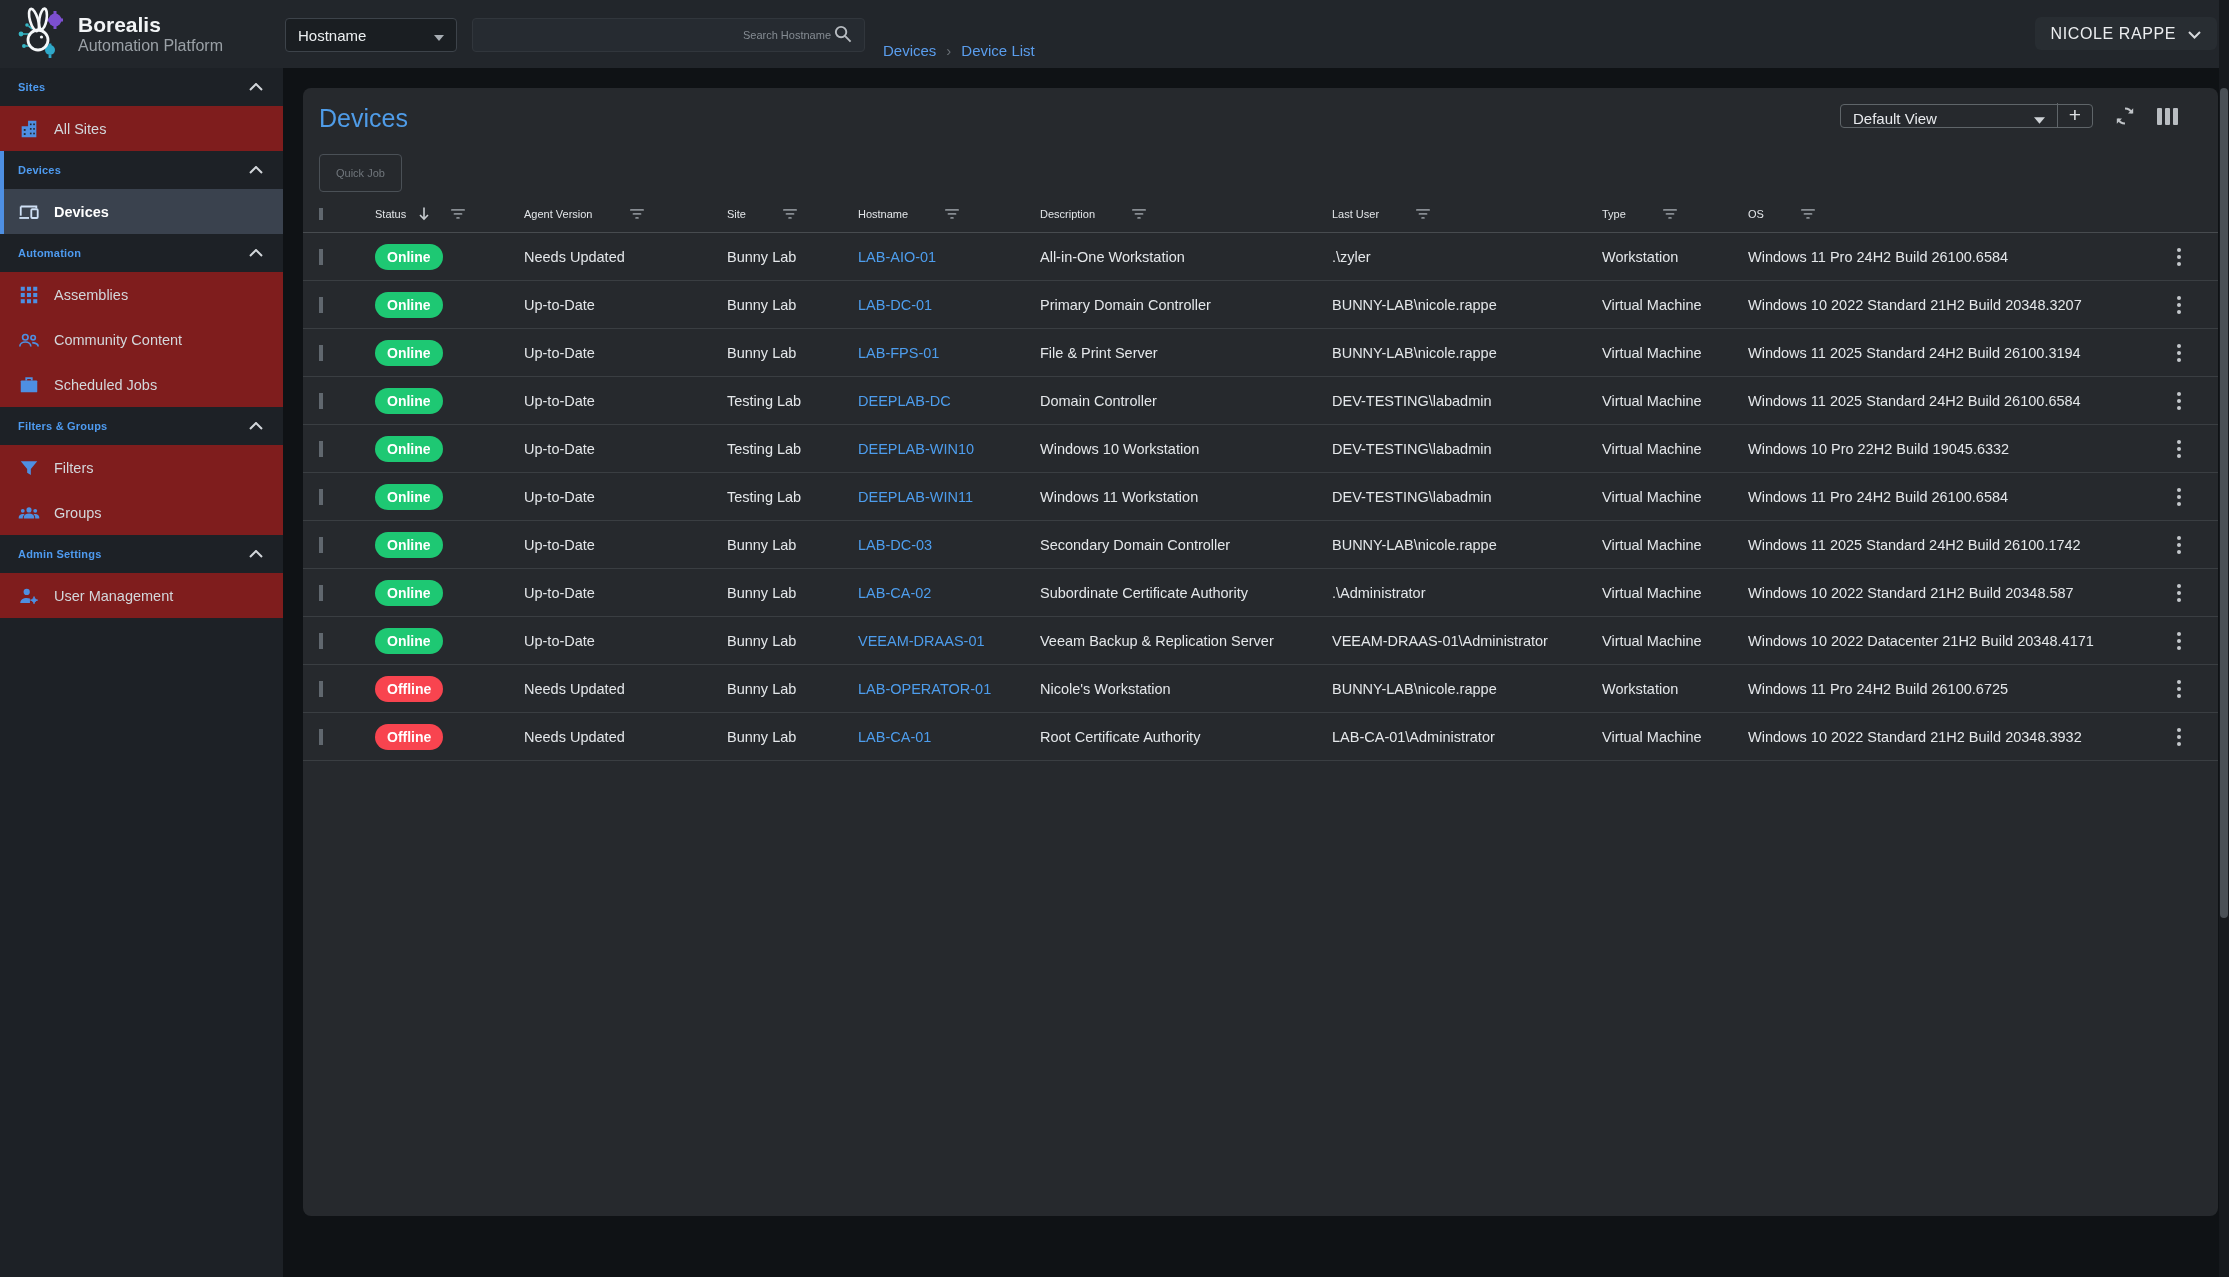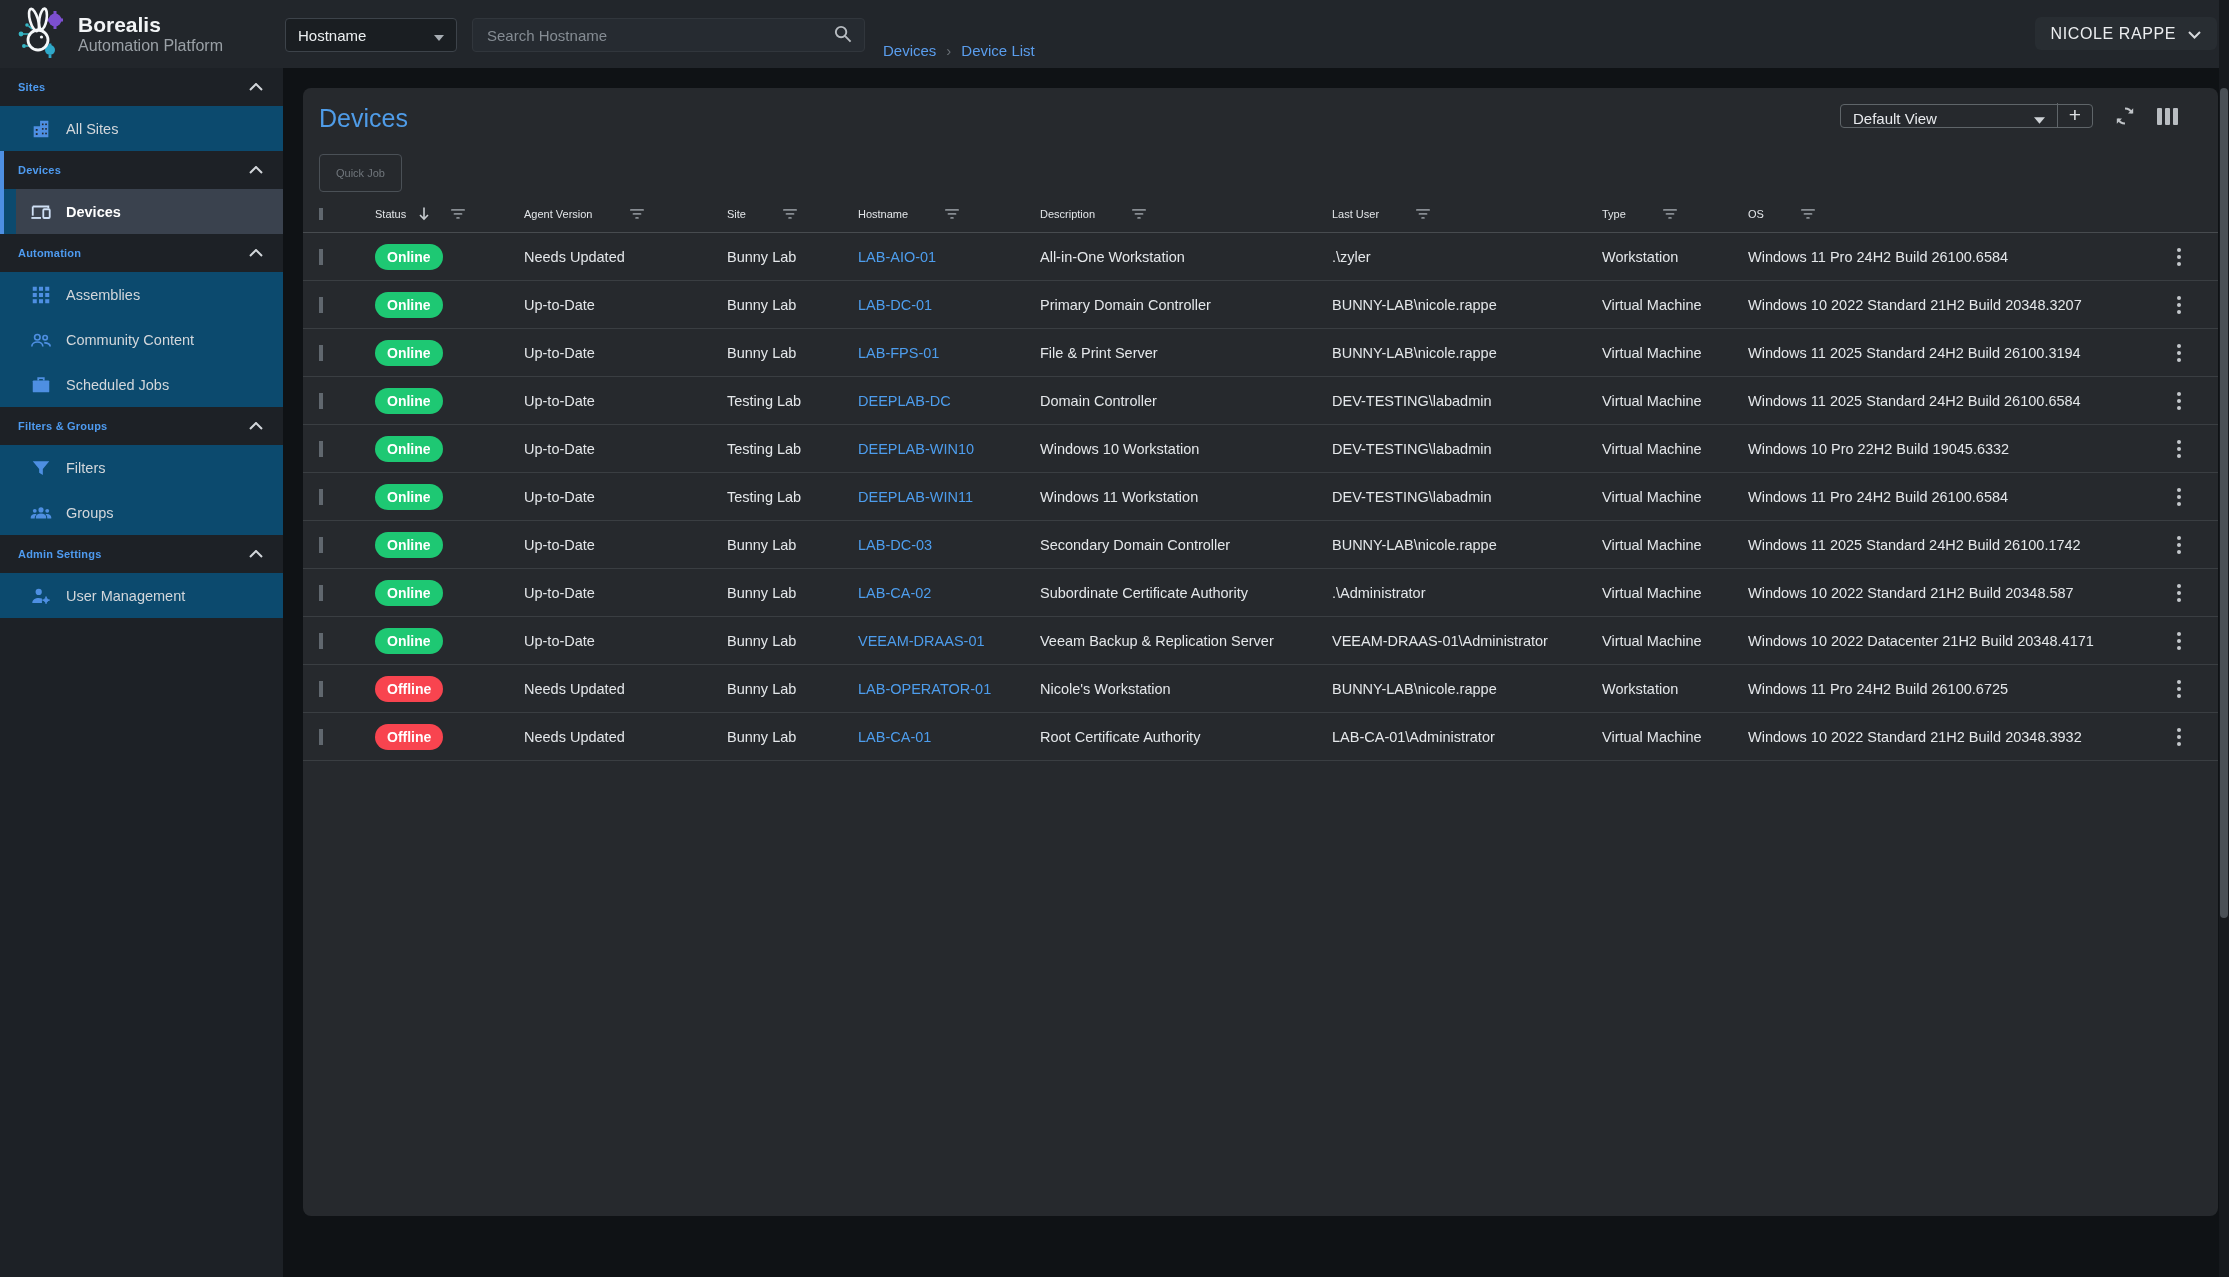--- a/index.html
+++ b/index.html
@@ -19,40 +19,41 @@
     background:#1a1e22;border:1px solid #3d434a;border-radius:4px;
     display:flex;align-items:center;padding:0 12px;font-size:15px;color:#eceff1;cursor:pointer;
   }
   .host-select .caret{margin-left:auto;}
   .search-box{
     position:absolute;left:472px;top:18px;width:393px;height:34px;box-sizing:border-box;
     background:#262b31;border:1px solid #31363c;border-radius:4px;
     display:flex;align-items:center;padding:0 12px;
   }
   .search-box input{
-    flex:1;background:transparent;border:none;outline:none;color:#e7eaec;font-size:15px;
+    flex:1;background:transparent;border:none;outline:none;color:#e7eaec;font-size:11px;
     font-family:inherit;
+    text-align:right;
   }
   .search-box input::placeholder{color:#858c93;}
   .breadcrumb{position:absolute;left:883px;top:42px;font-size:15px;display:flex;gap:10px;align-items:center;}
   .crumb{color:#5a9ded;cursor:pointer;}
   .crumb-sep{color:#6a7076;}
   .user-btn{
     position:absolute;right:12px;top:17px;height:33px;box-sizing:border-box;
     background:#282d32;border-radius:6px;display:flex;align-items:center;gap:12px;
     padding:0 16px;font-size:16px;letter-spacing:0.6px;color:#eceef0;cursor:pointer;
   }
   
   .sidebar{position:absolute;left:0;top:68px;width:283px;height:1209px;background:#1d2126;z-index:2;}
   .sec-header{
     height:38px;display:flex;align-items:center;background:#1d2126;
     padding:0 20px 0 18px;color:#4e9bf0;font-size:11px;font-weight:bold;letter-spacing:0.2px;cursor:pointer;
   }
   .sec-header .chev{margin-left:auto;}
-  .sec-items{background:#0c4a6e;padding-left:12px;}
+  .sec-items{background:#7f1d1d;}
   .side-item{
     height:45px;display:flex;align-items:center;gap:14px;padding-left:18px;
     font-size:14.5px;color:#d3d7db;cursor:pointer;
   }
   .side-item .sicon{width:22px;height:22px;display:inline-flex;}
   .sec-active .sec-header{border-left:4px solid #4e8fe2;padding-left:14px;}
   .sec-active .sec-items{border-left:4px solid #4e8fe2;}
   .side-item.active{background:#3a424e;color:#ffffff;font-weight:bold;padding-left:14px;}
   
   .card{

